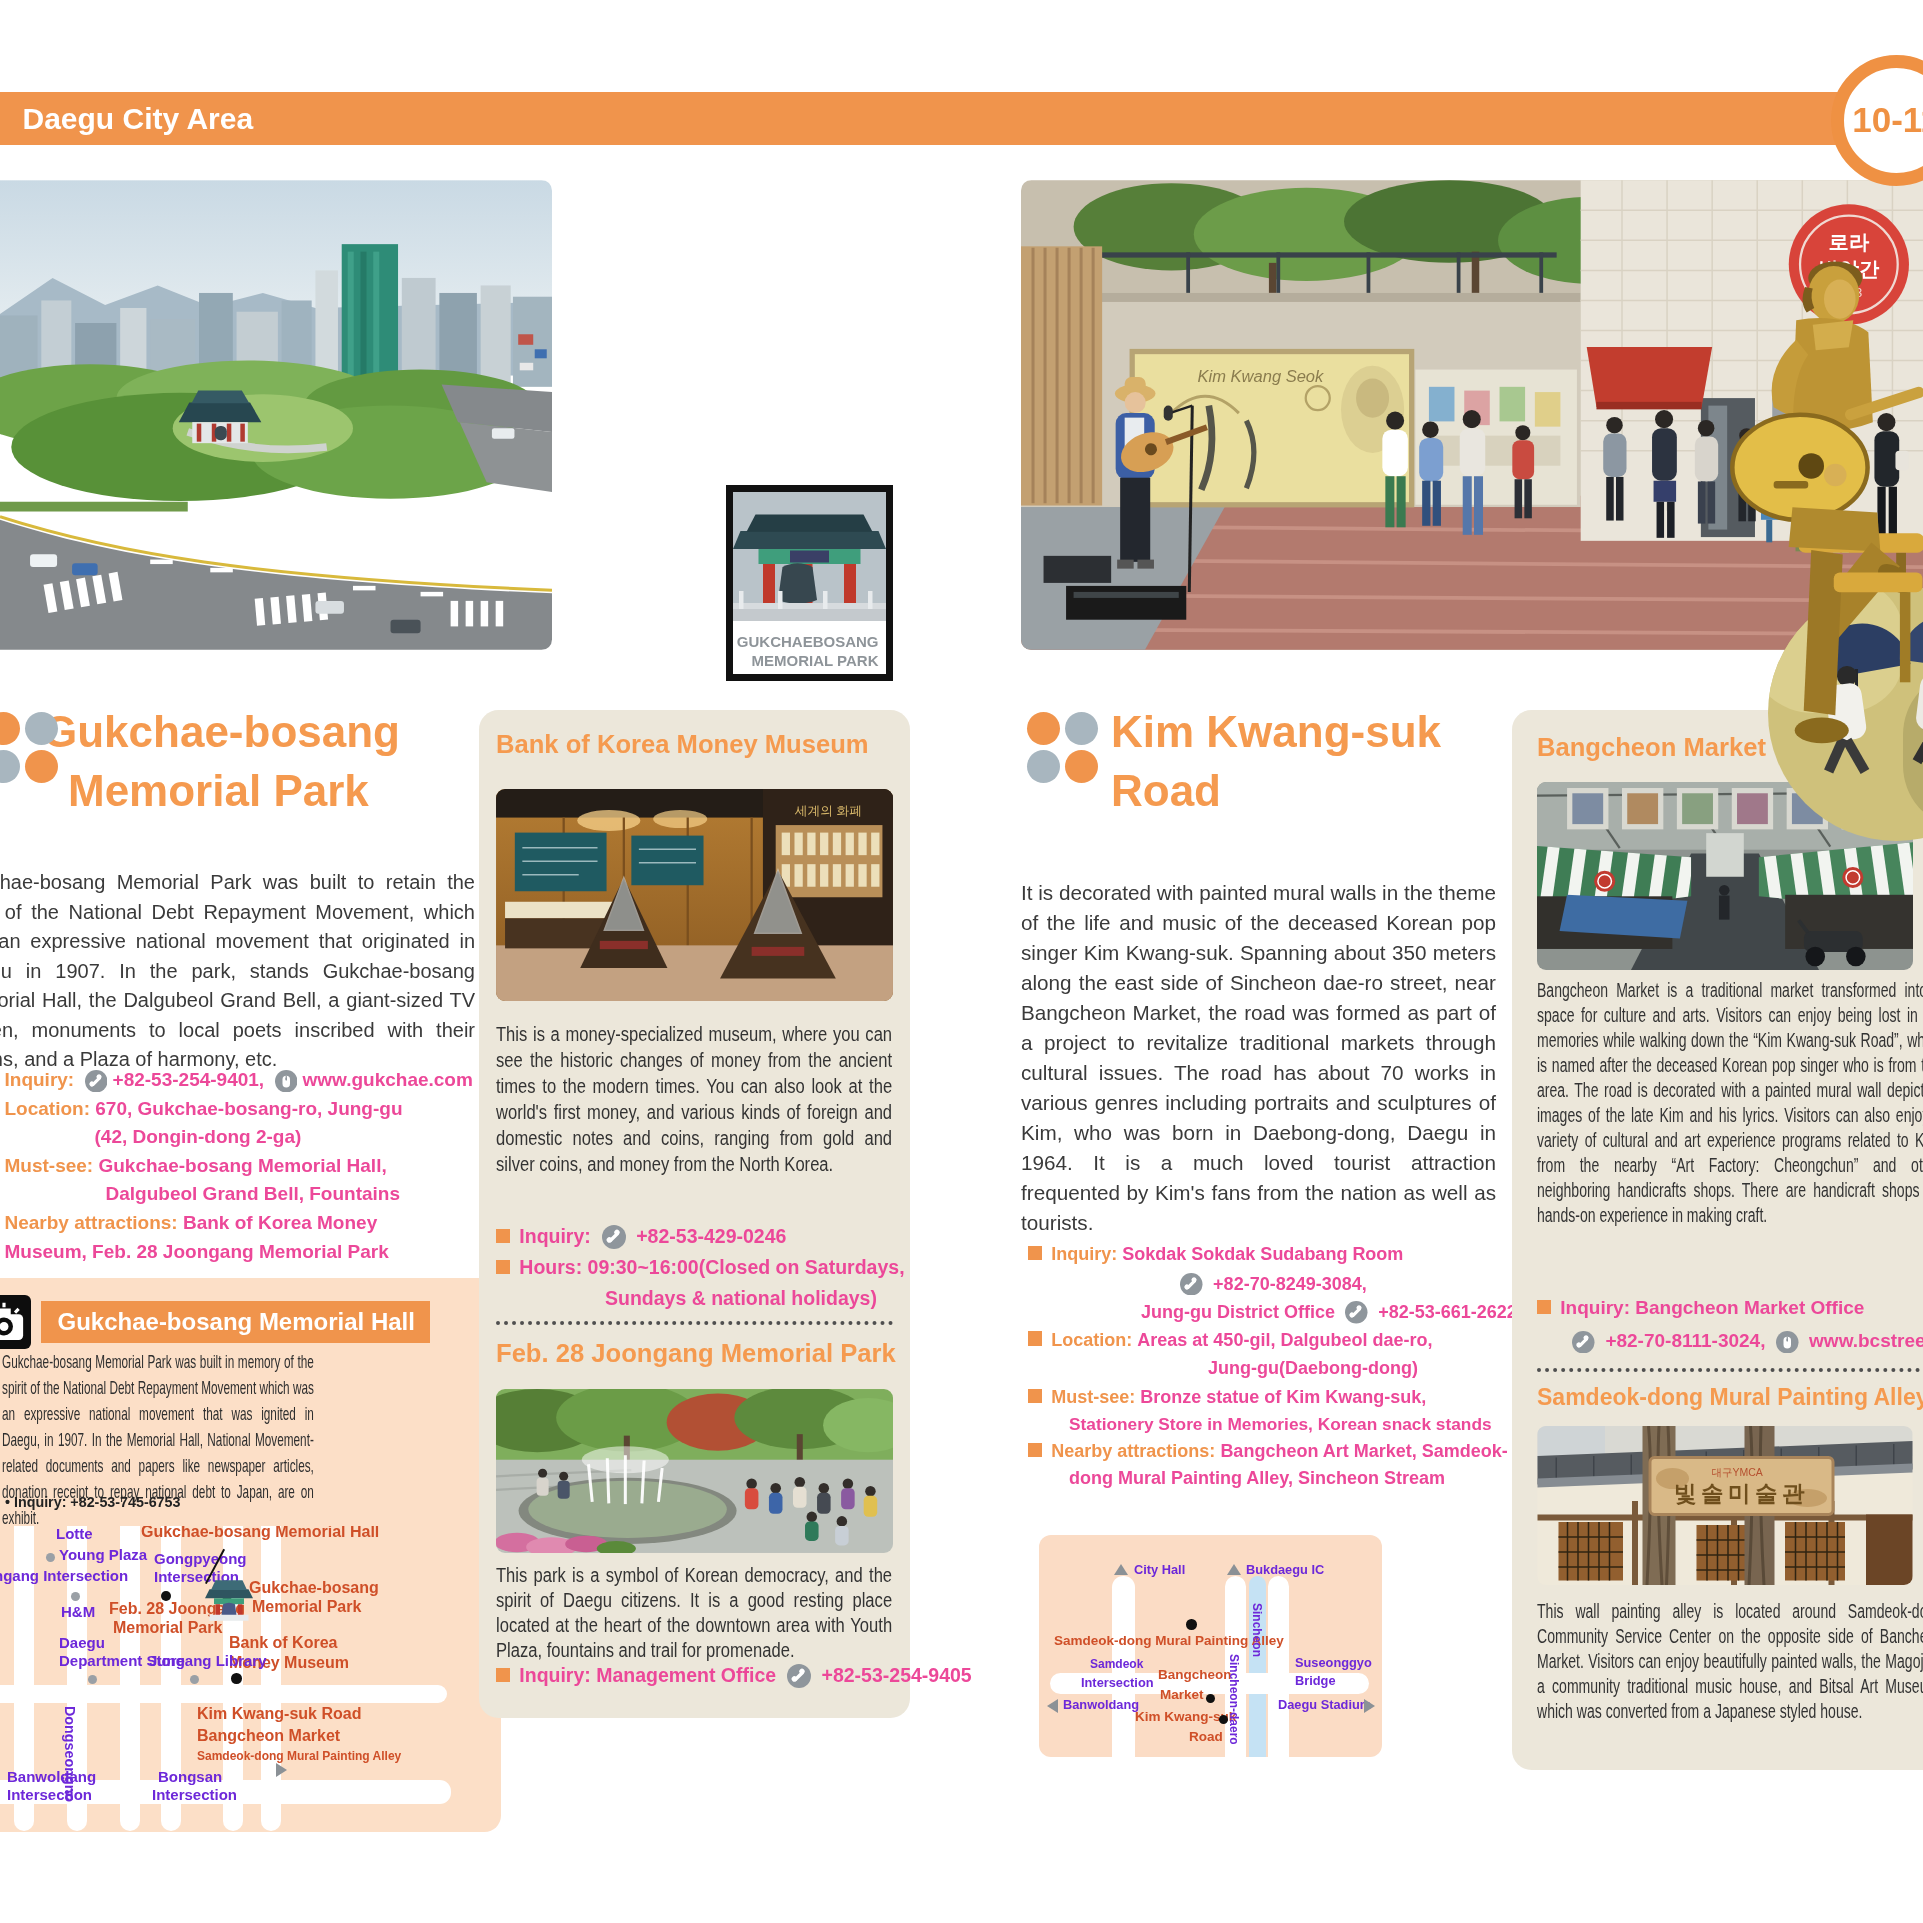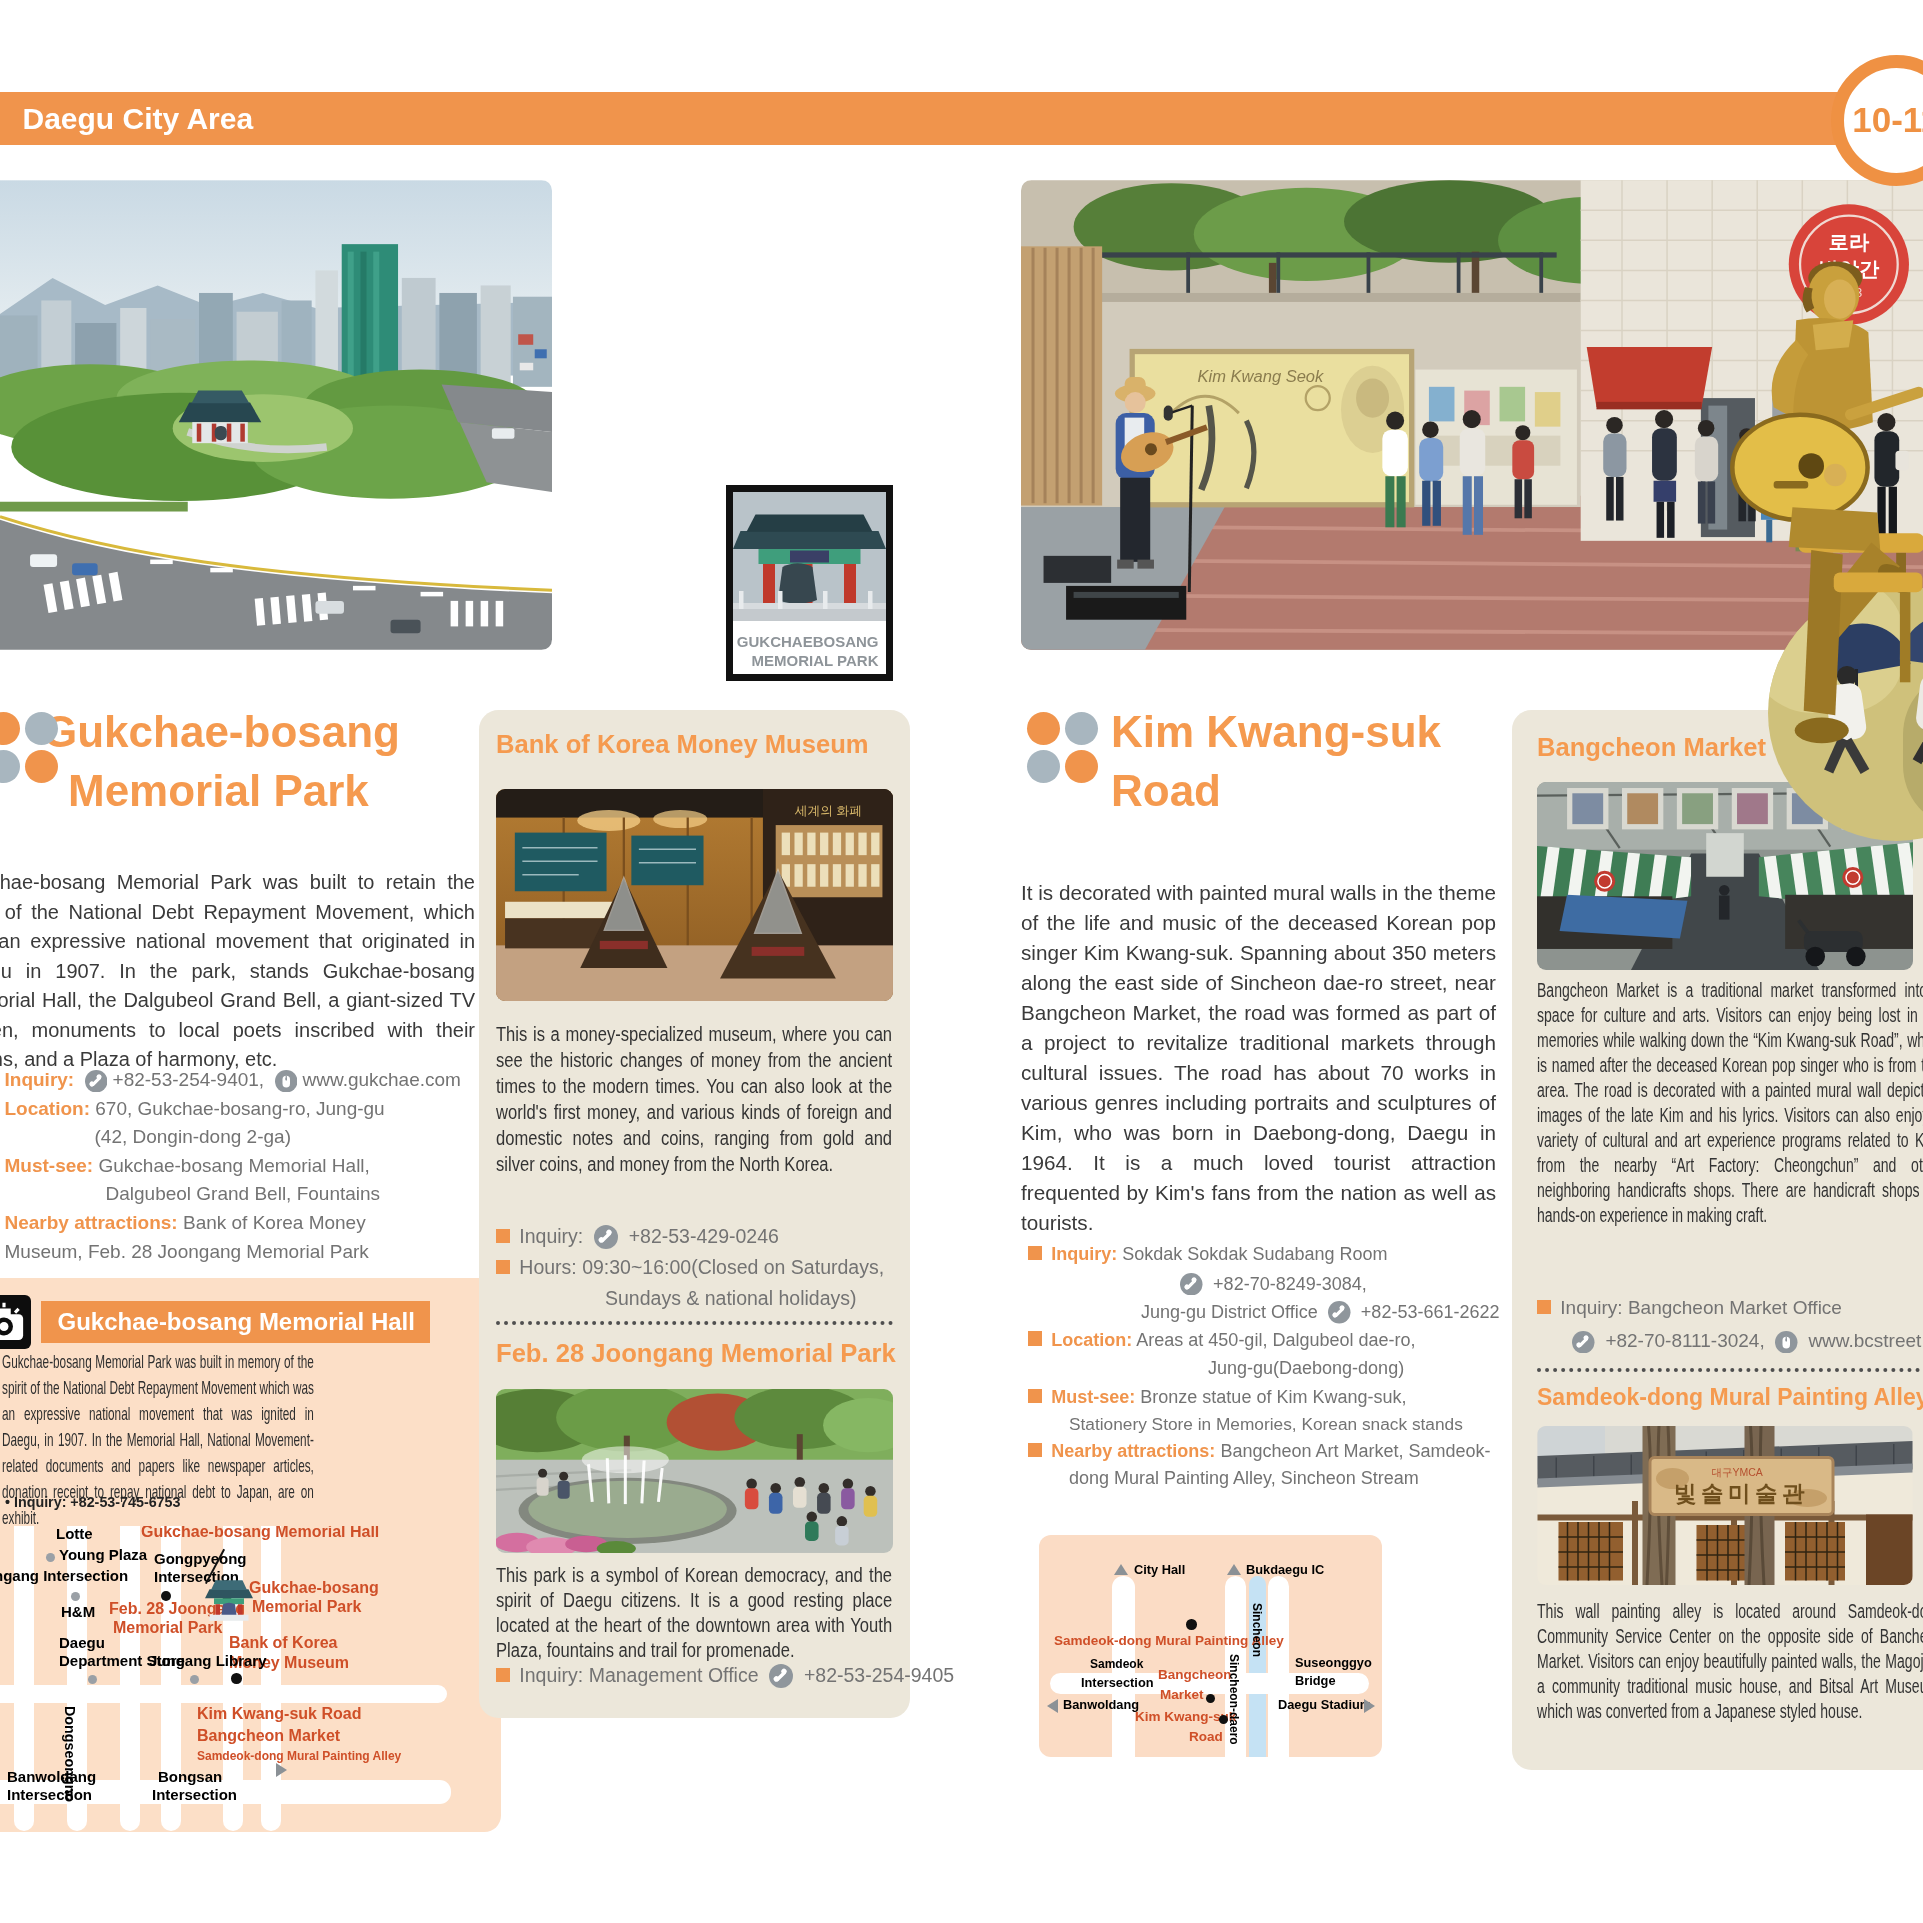--- a/index.html
+++ b/index.html
@@ -3,25 +3,25 @@
 <meta charset="utf-8">
 <style>
   body{margin:0;background:#888}
   .page{position:relative;width:1924px;height:1924px;background:#fff;overflow:hidden;
         font-family:"Liberation Sans","DejaVu Sans",sans-serif;color:#3b3b3b;}
   .ab{position:absolute}
   .b{font-weight:bold}
   .jt{text-align:justify}
   .nw{white-space:nowrap}
   .olbl{color:#f0944c;font-weight:bold}
-  .val{color:#737373;font-weight:normal}
+  .val{color:#ec4899;font-weight:bold}
   .sq{display:inline-block;width:14.3px;height:14.3px;background:#f0944c;margin-right:9px}
   .icn{display:inline-block;vertical-align:-6px;margin:0 5.3px}
   .icn svg{display:block}
-  .ml{color:#000000;font-weight:bold;white-space:nowrap;position:absolute}
+  .ml{color:#6d28d9;font-weight:bold;white-space:nowrap;position:absolute}
   .mr{color:#cf4f28;font-weight:bold;white-space:nowrap;position:absolute}
   .dot{border-radius:50%;position:absolute}
   .road{position:absolute;background:#fff;border-radius:11.3px}
   .panel{position:absolute;background:#ece7da;border-radius:19.5px}
   .divider{position:absolute;height:0;border-top:4.5px dotted #4f4f4f}
   .sectitle{color:#f59a4f;font-weight:bold;font-size:44px;line-height:45px;white-space:nowrap}
   .coltitle{color:#f59a4f;font-weight:bold;font-size:25.6px;white-space:nowrap}
   .photo{position:absolute;border-radius:9px;overflow:hidden}
   .photo svg{display:block}
   .tri-up{width:0;height:0;border-left:7.5px solid transparent;border-right:7.5px solid transparent;border-bottom:11.3px solid #8b9196;display:inline-block}

